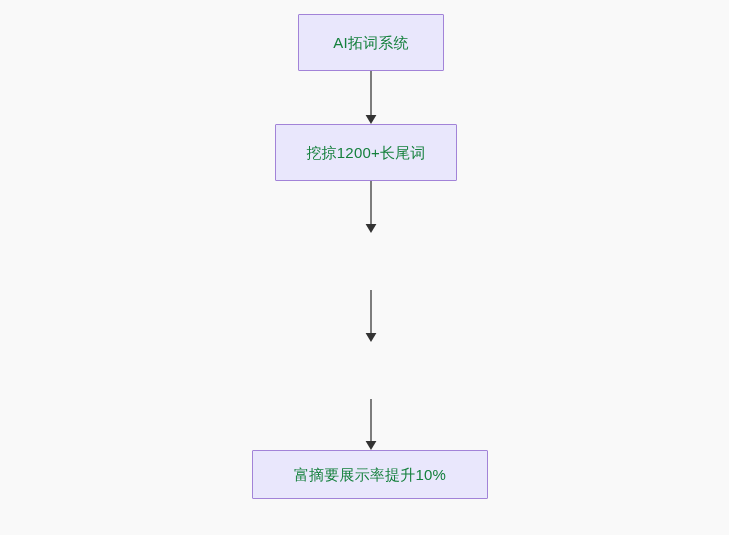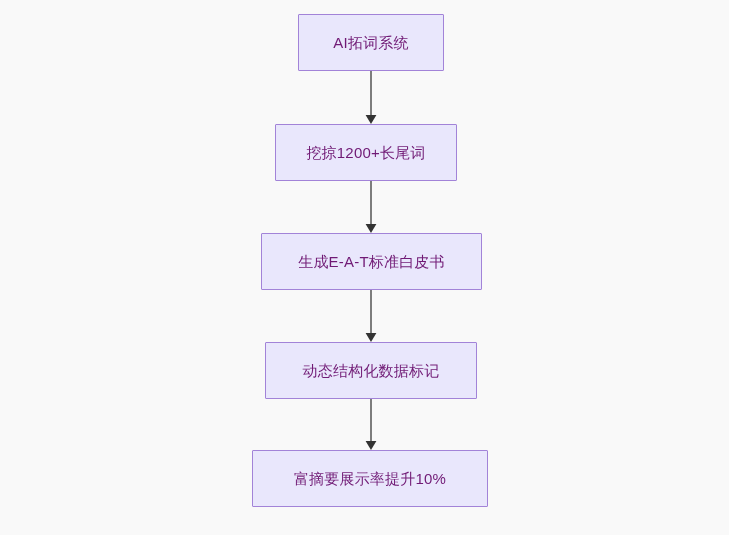--- a/index.html
+++ b/index.html
@@ -25,21 +25,21 @@
     background: #e9e7fc;
     border: 1.6px solid #a283d8;
     border-radius: 1px;
     display: flex;
     align-items: center;
     justify-content: center;
   }
   .node-label {
     font-size: 15px;
     line-height: 1.3;
-    color: #701a75;
+    color: #15803d;
     letter-spacing: 0.2px;
     white-space: nowrap;
     text-align: center;
   }
   .edge {
     position: absolute;
     overflow: visible;
   }
   .edge-line {
     stroke: #7d7d7d;
@@ -69,22 +69,16 @@
     <svg class="edge" width="20" height="51" style="left: 361px; top: 399px;">
       <line class="edge-line" x1="10" y1="0" x2="10" y2="43"></line>
       <polygon class="edge-head" points="4.6,42 15.4,42 10,51"></polygon>
     </svg>
     <div class="node" style="left: 298px; top: 14px; width: 146px; height: 57px;">
       <span class="node-label">AI拓词系统</span>
     </div>
     <div class="node" style="left: 275px; top: 124px; width: 182px; height: 57px;">
       <span class="node-label">挖掠1200+长尾词</span>
     </div>
-    <div class="node" style="left: 261px; top: 233px; width: 221px; height: 57px;">
-      <span class="node-label">生成E-A-T标准白皮书</span>
-    </div>
-    <div class="node" style="left: 265px; top: 342px; width: 212px; height: 57px;">
-      <span class="node-label">动态结构化数据标记</span>
-    </div>
-    <div class="node" style="left: 252px; top: 450px; width: 236px; height: 57px;">
+    <div class="node" style="left: 252px; top: 450px; width: 236px; height: 49px;">
       <span class="node-label">富摘要展示率提升10%</span>
     </div>
   </div>
 
 </body></html>

